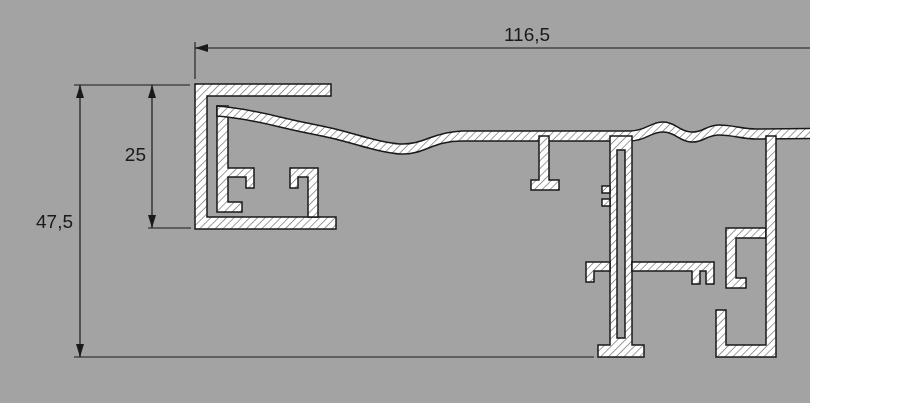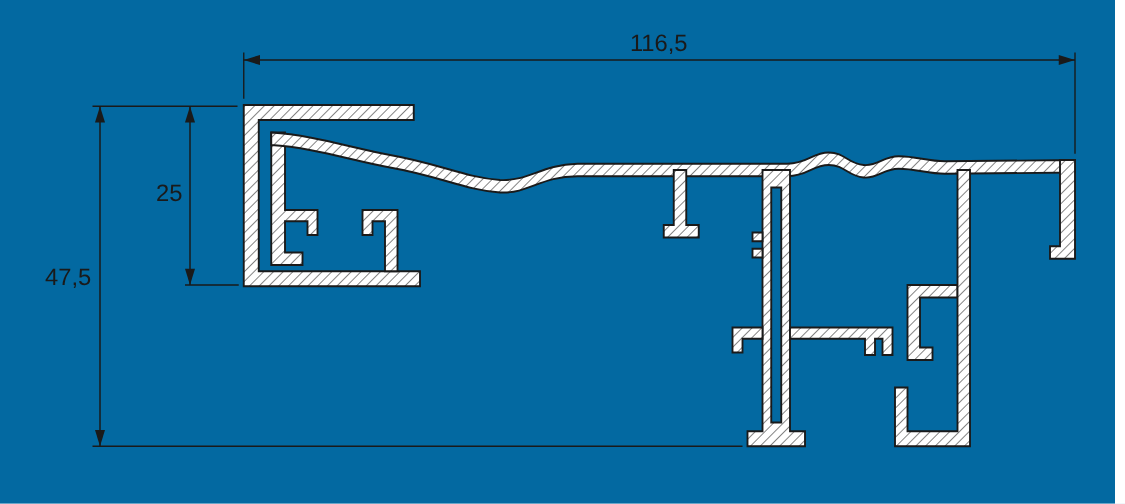--- a/index.html
+++ b/index.html
@@ -2,23 +2,23 @@
 <html><head>
 <meta charset="utf-8">
 <style>
   html, body {
     margin: 0;
     padding: 0;
     background: #ffffff;
   }
   .canvas {
     position: relative;
-    width: 892px;
+    width: 810px;
     height: 403px;
-    background: #0369a1;
+    background: #a3a3a3;
     overflow: hidden;
     font-family: "Liberation Sans", sans-serif;
   }
   svg { display: block; }
   .dim-text {
     font-family: "Liberation Sans", sans-serif;
     font-size: 19px;
     fill: #1a1a1a;
   }
   .dim-line { stroke: #1a1a1a; stroke-width: 1.2; }

